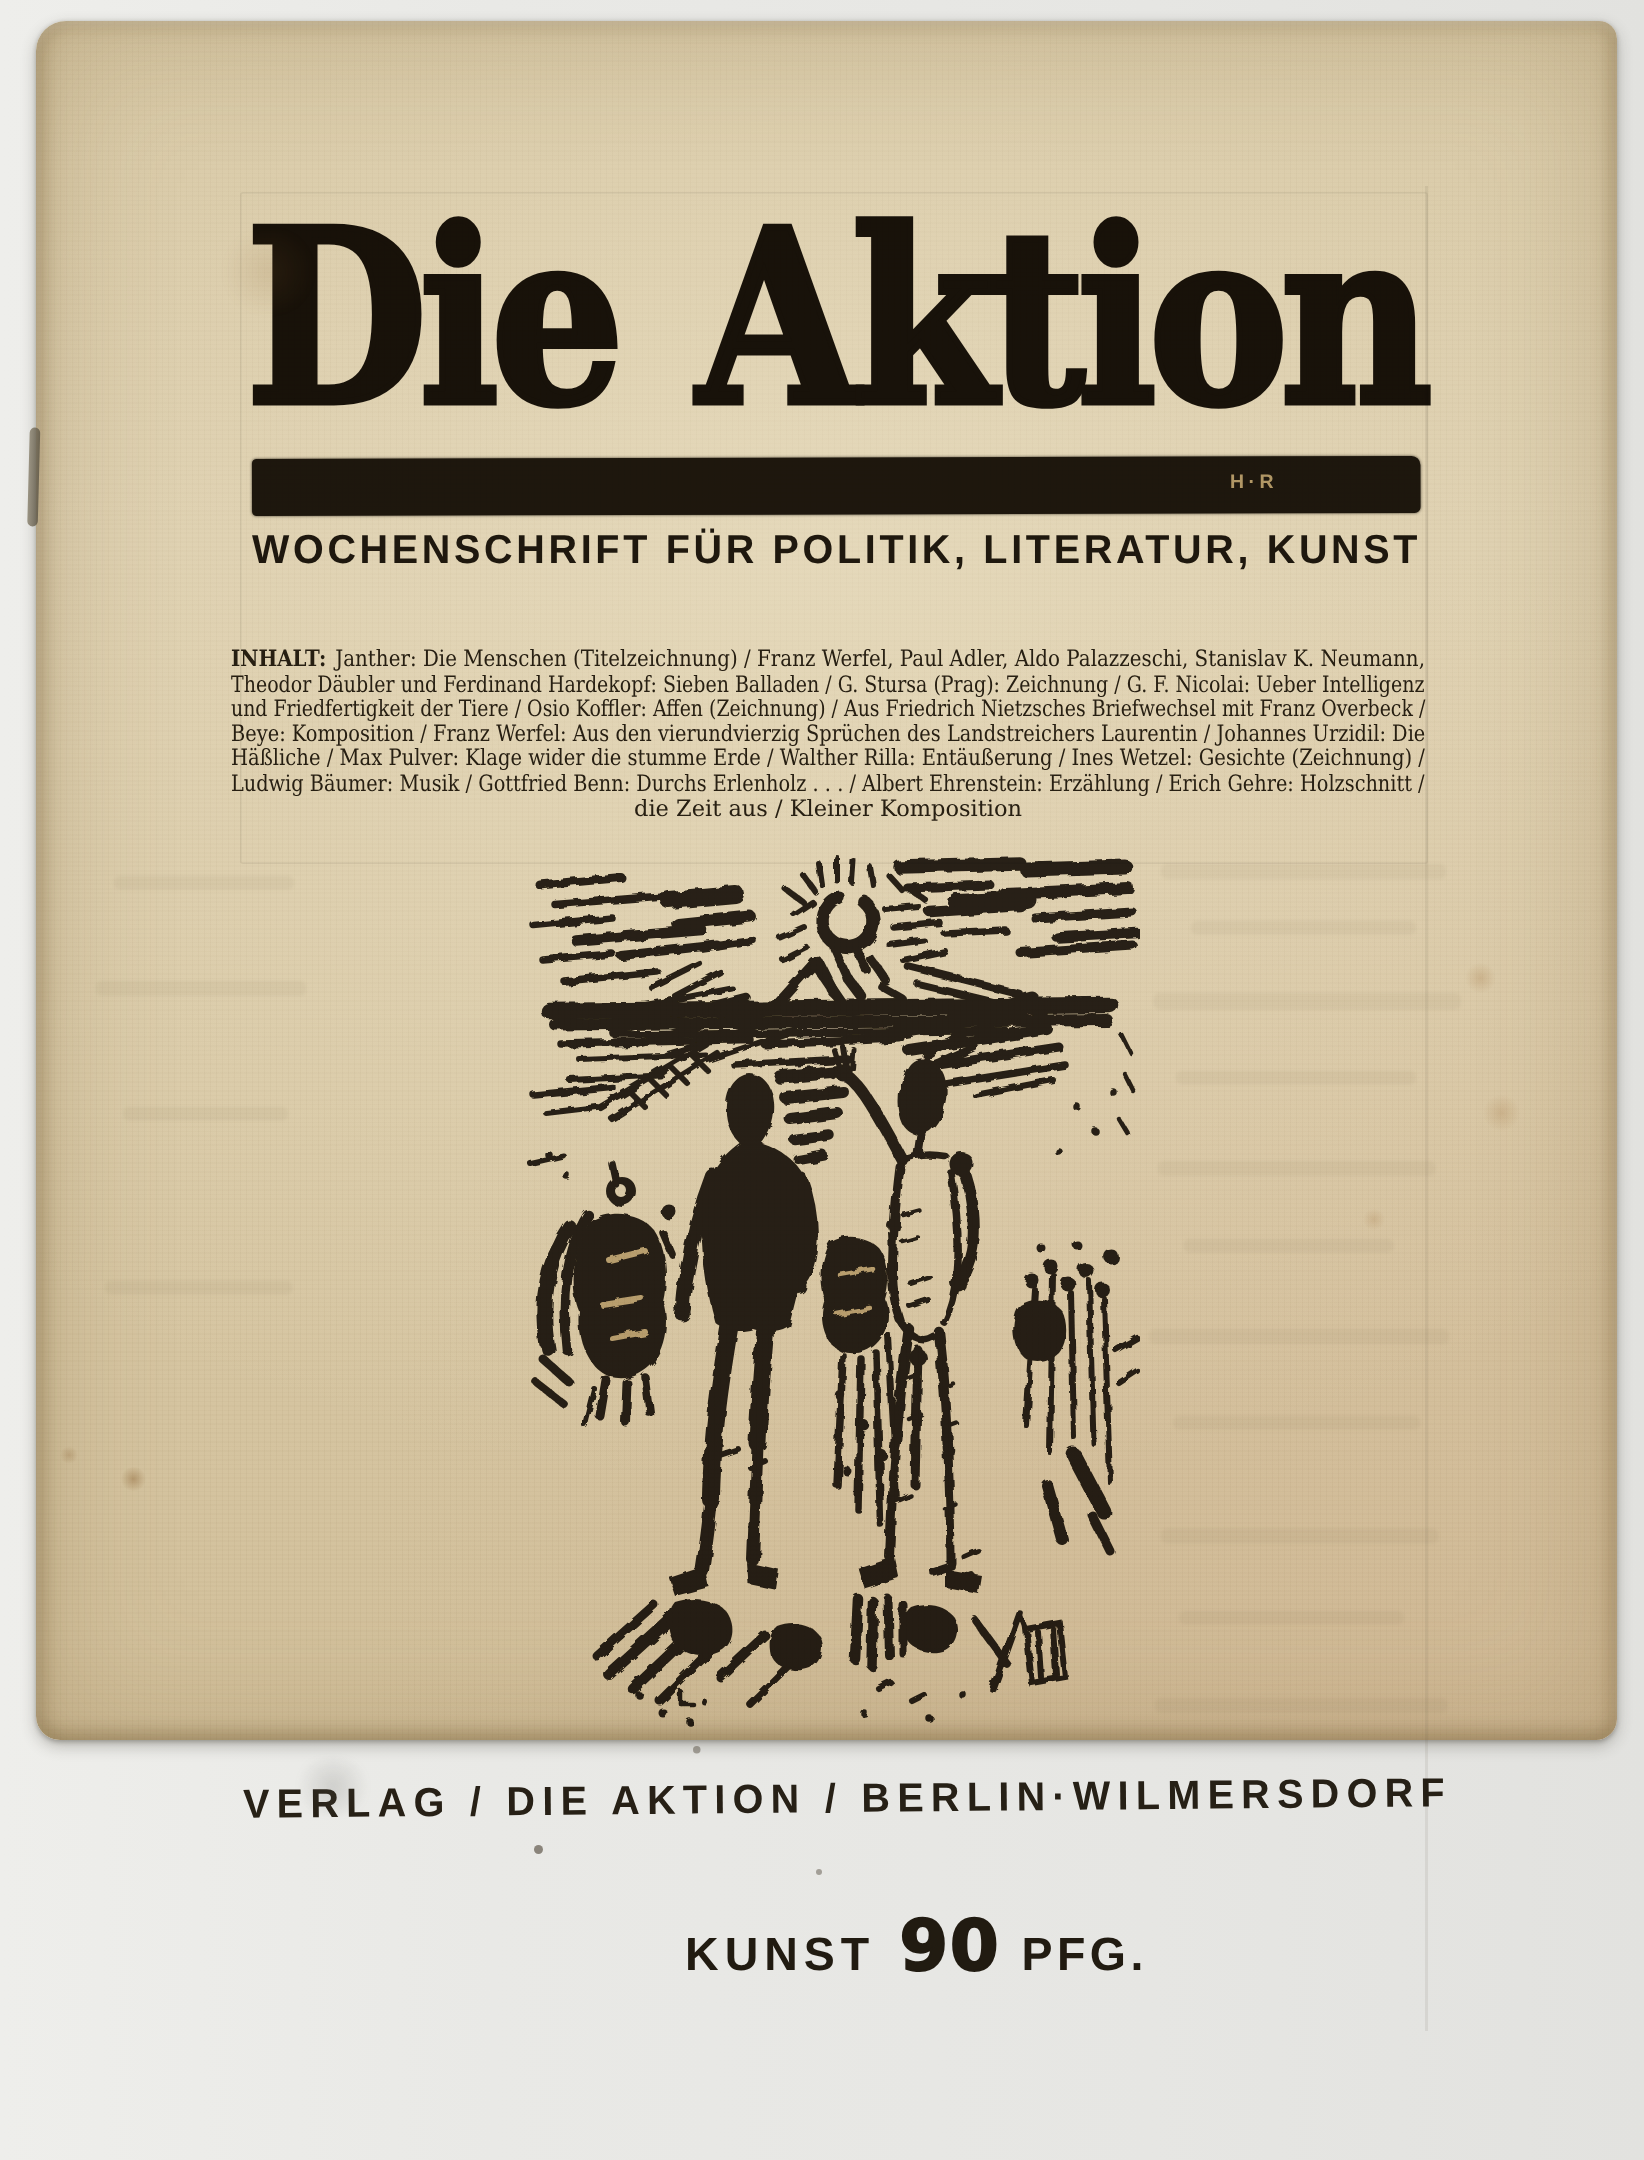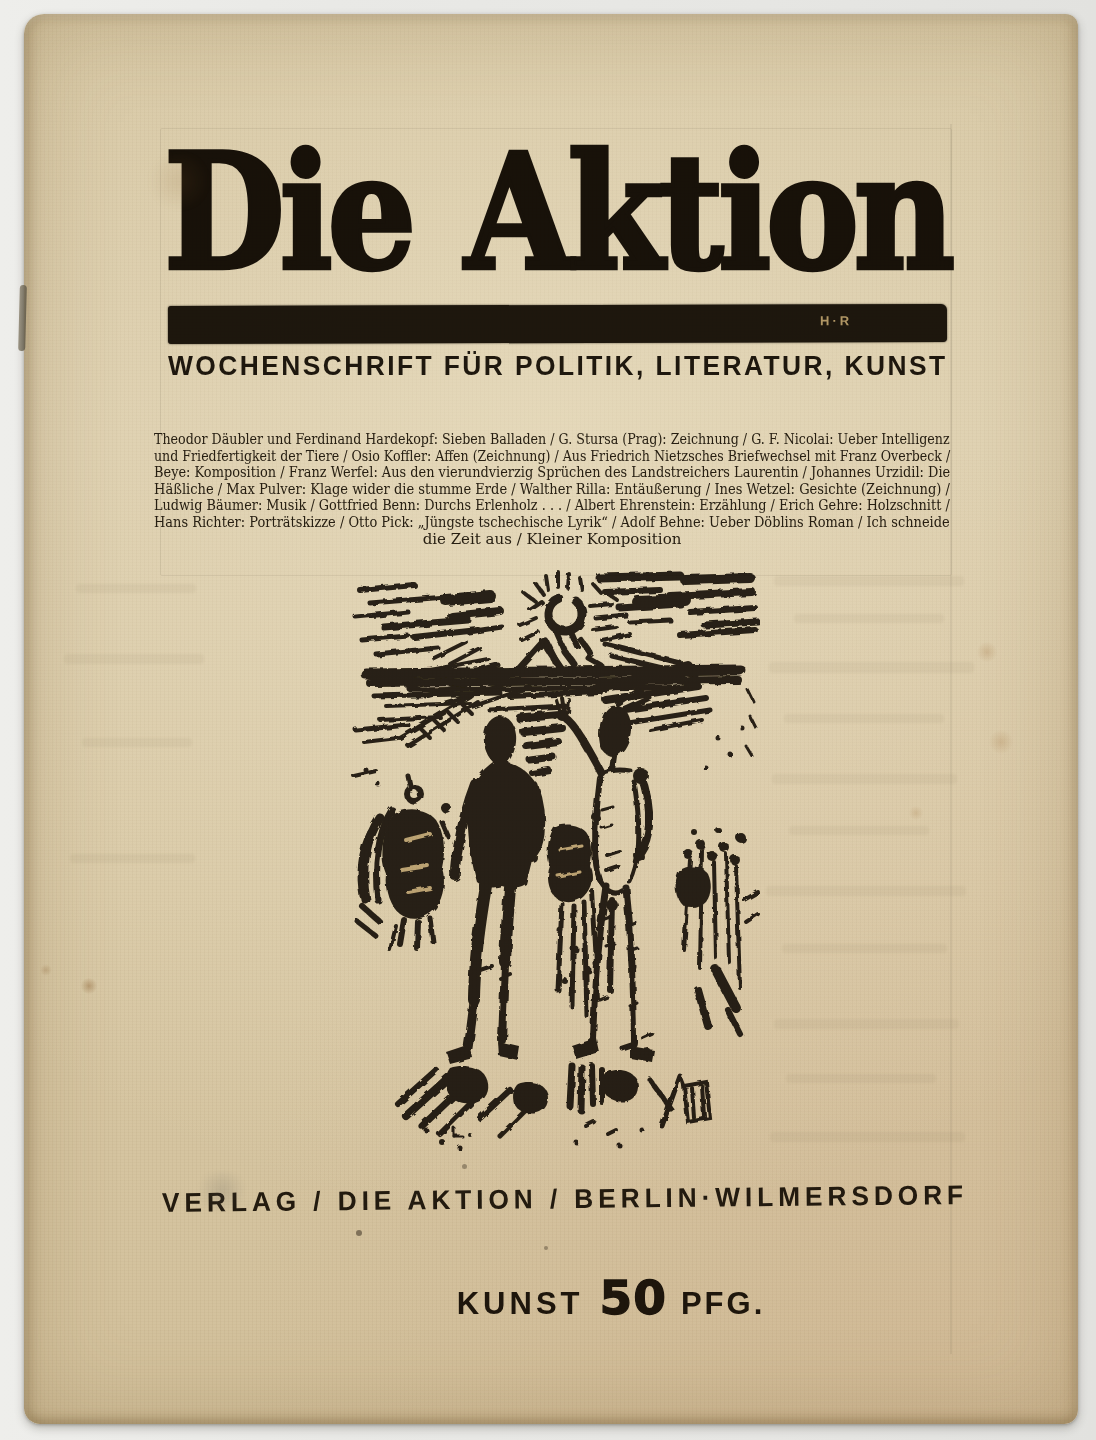--- a/index.html
+++ b/index.html
@@ -3,21 +3,21 @@
 <meta charset="utf-8">
 <style>
   html,body{margin:0;padding:0;}
   body{
     width:1096px;height:1440px;position:relative;overflow:hidden;
     background:linear-gradient(90deg,#eeeeeb 0%,#e9e9e6 30%,#e6e6e3 70%,#e2e2df 100%);
     font-family:"Liberation Sans",sans-serif;
   }
   
   .sheet{
-    position:absolute;left:24px;top:14px;width:1054px;height:1410px;
+    position:absolute;left:24px;top:14px;width:1054px;height:1146px;
     border-radius:20px 12px 14px 16px;
     background:
       radial-gradient(130% 90% at 50% 30%, rgba(238,228,200,.55), rgba(0,0,0,0) 62%),
       radial-gradient(120% 120% at 86% 96%, rgba(198,150,118,.16), rgba(0,0,0,0) 55%),
       repeating-linear-gradient(90deg, rgba(120,95,55,.05) 0 1px, rgba(0,0,0,0) 1px 4px),
       repeating-linear-gradient(0deg, rgba(120,95,55,.03) 0 1px, rgba(0,0,0,0) 1px 3px),
       linear-gradient(180deg,#d4c4a0,#dacbaa 30%,#d8c8a5 62%,#d2c09b);
     box-shadow:
       0 4px 10px rgba(60,55,45,.30), 0 1px 3px rgba(60,55,45,.30),
       inset 0 0 90px rgba(118,92,50,.26),
@@ -90,26 +90,26 @@
   <div class="rule-bar">
     <span class="printer-mark">H·R</span>
   </div>
 
   <div class="fitwrap subline1 ink">
     <span class="fit-line" style="transform: scaleX(0.97619);">WOCHENSCHRIFT FÜR POLITIK, LITERATUR, KUNST</span>
   </div>
 
 
   <div class="contents ink">
+    <div class="c-line"><span class="fit-line" style="transform: scaleX(0.882483);"><span class="lbl">INHALT:</span><span class="rest">Janther: Die Menschen (Titelzeichnung) / Franz Werfel, Paul Adler, Aldo Palazzeschi, Stanislav K. Neumann,</span></span></div>
     <div class="c-line"><span class="fit-line" style="transform: scaleX(0.844115);">Theodor Däubler und Ferdinand Hardekopf: Sieben Balladen / G. Stursa (Prag): Zeichnung / G. F. Nicolai: Ueber Intelligenz</span></div>
     <div class="c-line"><span class="fit-line" style="transform: scaleX(0.840549);">und Friedfertigkeit der Tiere / Osio Koffler: Affen (Zeichnung) / Aus Friedrich Nietzsches Briefwechsel mit Franz Overbeck /</span></div>
     <div class="c-line"><span class="fit-line" style="transform: scaleX(0.861472);">Beye: Komposition / Franz Werfel: Aus den vierundvierzig Sprüchen des Landstreichers Laurentin / Johannes Urzidil: Die</span></div>
     <div class="c-line"><span class="fit-line" style="transform: scaleX(0.869945);">Häßliche / Max Pulver: Klage wider die stumme Erde / Walther Rilla: Entäußerung / Ines Wetzel: Gesichte (Zeichnung) /</span></div>
     <div class="c-line"><span class="fit-line" style="transform: scaleX(0.857759);">Ludwig Bäumer: Musik / Gottfried Benn: Durchs Erlenholz . . . / Albert Ehrenstein: Erzählung / Erich Gehre: Holzschnitt /</span></div>
-    <div class="c-line"><span class="fit-line" style="transform: scaleX(0.864278);">Hans Richter: Porträtskizze / Otto Pick: „Jüngste tschechische Lyrik“ / Adolf Behne: Ueber Döblins Roman / Ich schneide</span></div>
     <div class="c-line center">die Zeit aus / Kleiner Komposition</div>
   </div>
 
   <svg class="woodcut" width="410" height="590" viewBox="0 0 410 590" role="img" aria-label="Woodcut 'Die Menschen' (Titelzeichnung): two nude figures seen from behind among plants, greeting a radiant sun above a dark horizon; artist monogram with slash at lower right">
     <defs>
       <filter id="rough" x="-6%" y="-6%" width="112%" height="112%">
         <feTurbulence type="fractalNoise" baseFrequency="0.11" numOctaves="2" result="n"></feTurbulence>
         <feDisplacementMap in="SourceGraphic" in2="n" scale="4.5"></feDisplacementMap>
       </filter>
     </defs>
@@ -382,21 +382,21 @@
       </g>
     </g>
   </svg>
 
   <div class="fitwrap publisher ink">
     <span class="fit-line" style="transform: scaleX(0.975787);">VERLAG / DIE AKTION / BERLIN·WILMERSDORF</span>
   </div>
 
   <div class="price-row ink">
     <span class="heft">KUNST</span>
-    <span class="amount">50</span>
+    <span class="amount">90</span>
     <span class="pfg">PFG.</span>
   </div>
 
   <div class="staple"></div>
 
   <div class="ghost" style="left:750px;top:562px;width:190px;height:10px"></div>
   <div class="ghost" style="left:770px;top:600px;width:150px;height:9px"></div>
   <div class="ghost" style="left:745px;top:648px;width:205px;height:11px"></div>
   <div class="ghost" style="left:760px;top:700px;width:160px;height:9px"></div>
   <div class="ghost" style="left:748px;top:760px;width:185px;height:10px"></div>

